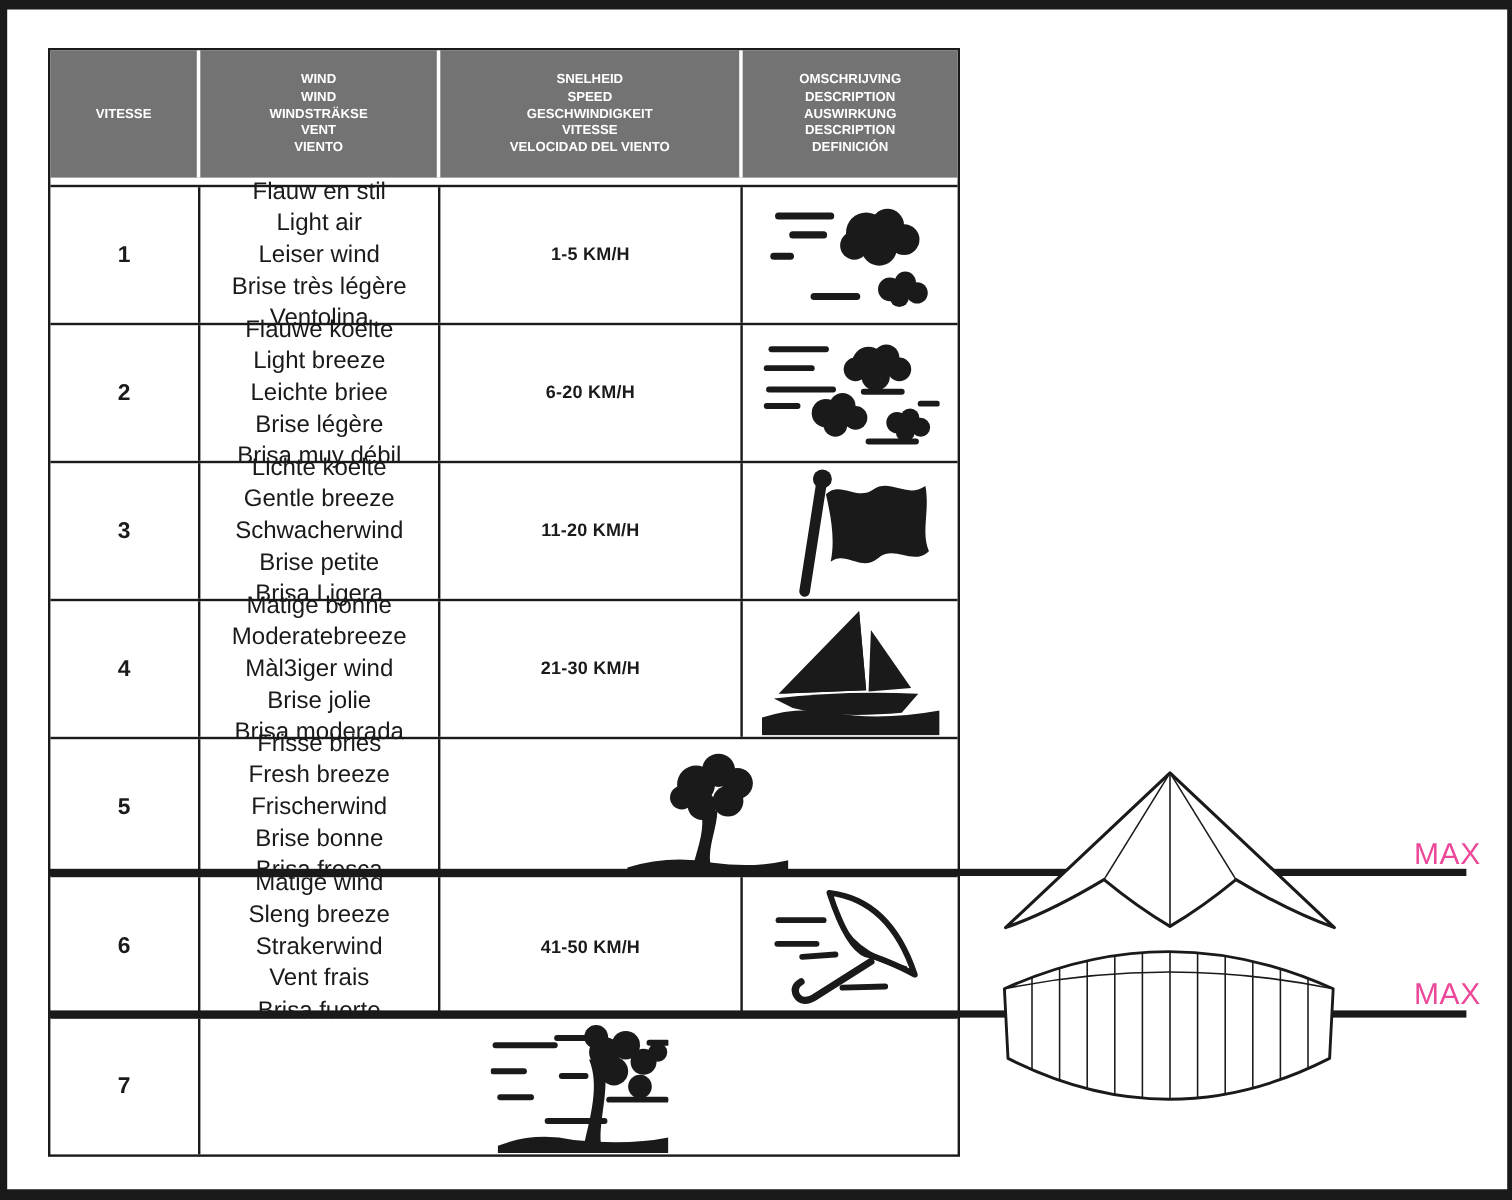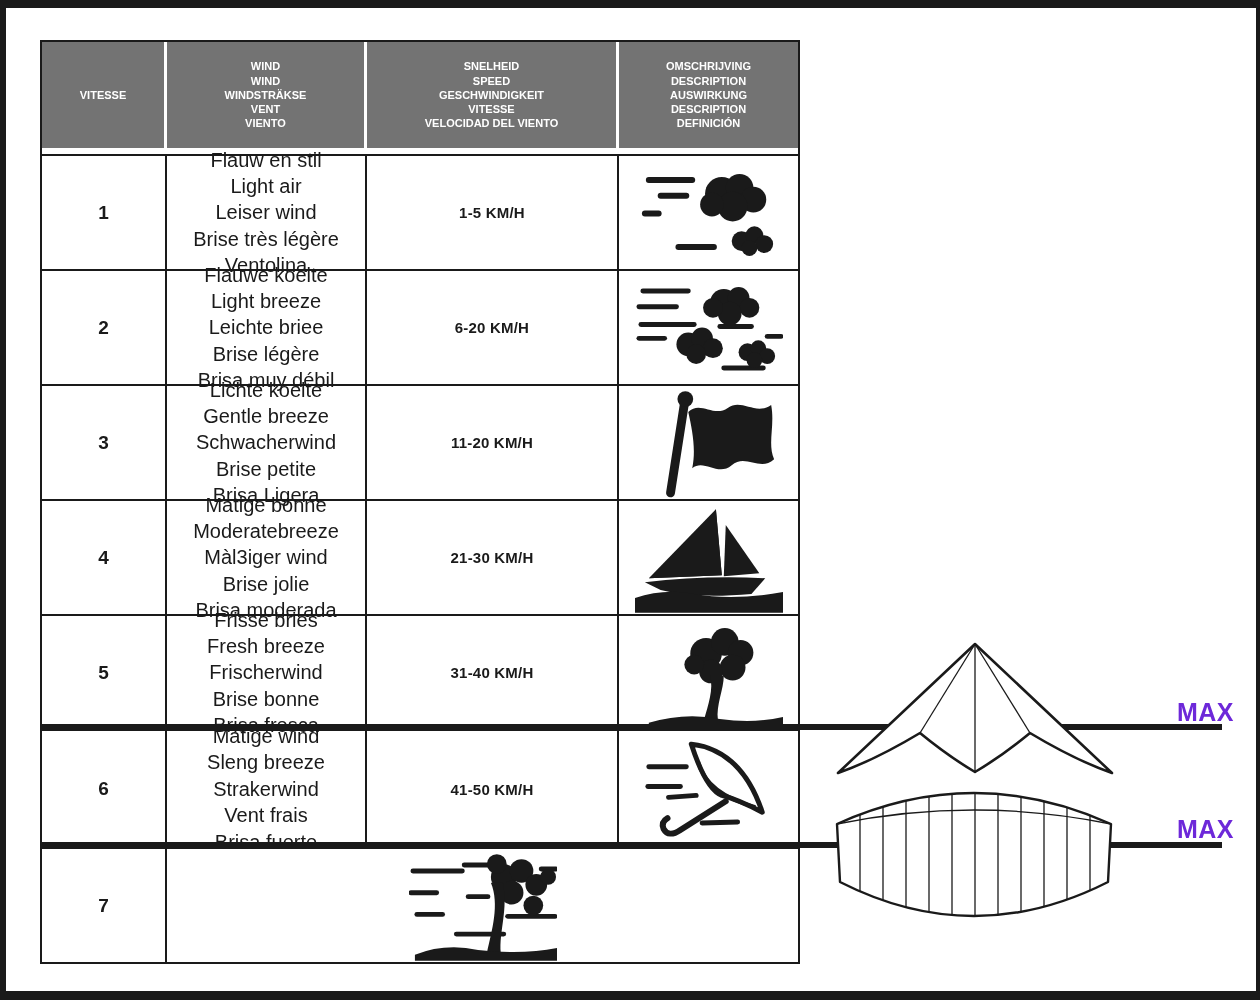--- a/index.html
+++ b/index.html
@@ -47,22 +47,22 @@
   .maxline { position:absolute; left:34px; width:1182px; height:6px;
              background:#1a1a1a; z-index:2; }
   .maxline.l1 { top:716px; }
   .maxline.l2 { top:834px; }
 
   .kite { position:absolute; z-index:3; }
   .kite.delta    { left:824px; top:628px; }
   .kite.parafoil { left:826px; top:780px; }
 
   .maxlabel { position:absolute; width:90px; text-align:right;
-              font-weight:bold; font-size:25px; letter-spacing:0.5px;
-              z-index:4; color:#6d28d9; }
+              font-weight:normal; font-size:25px; letter-spacing:0.5px;
+              z-index:4; color:#ec4899; }
   .maxlabel.m1 { left:1138px; top:690px; }
   .maxlabel.m2 { left:1138px; top:807px; }
 
   .ink-stroke { stroke:#1a1a1a; fill:none; }
 </style>
 </head>
 <body>
 
 <div class="frame">
 
@@ -196,21 +196,20 @@
       </div>
     </div>
 
     <div class="row body">
       <div class="cell c1 num">5</div>
       <div class="cell c2 names">Frisse bries
 Fresh breeze
 Frischerwind
 Brise bonne
 Brisa fresca</div>
-      <div class="cell c3 speed">31-40 KM/H</div>
       <div class="cell c4 iconcell">
         <svg width="148" height="110" viewBox="0 0 150 111">
           <g fill="#1a1a1a">
             <circle cx="72" cy="36" r="16"></circle>
               <circle cx="91" cy="24" r="14"></circle>
               <circle cx="107" cy="35" r="13"></circle>
             <circle cx="99" cy="50" r="13"></circle>
               <circle cx="77" cy="54" r="12"></circle>
               <circle cx="60" cy="47" r="10"></circle>
             <path d="M76,58 C80,72 74,88 70,103 L84,103 C82,88 90,72 90,58 Z"></path>

